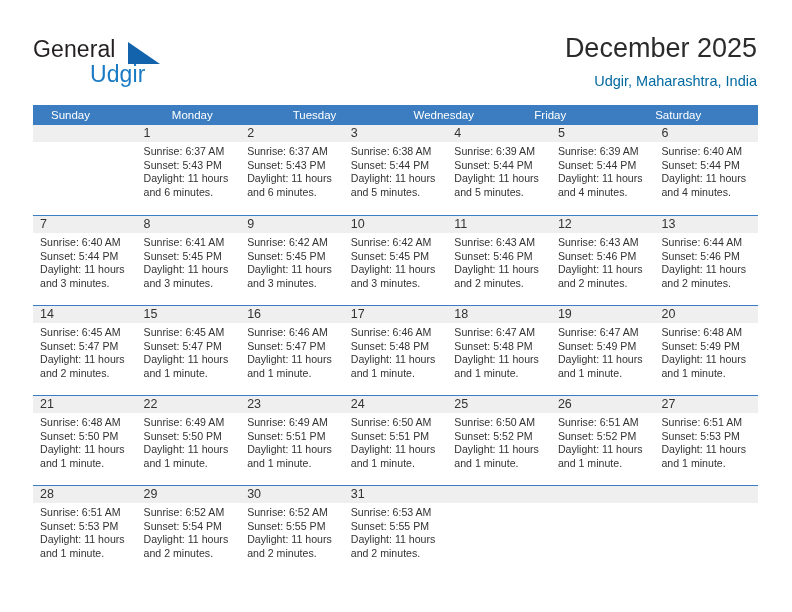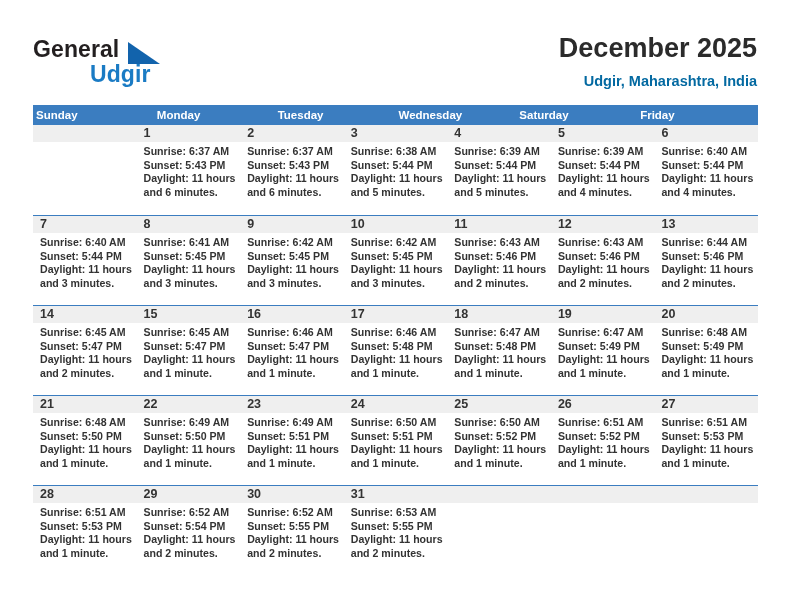--- a/index.html
+++ b/index.html
@@ -12,21 +12,20 @@
     background: #ffffff;
     font-family: "Liberation Sans", sans-serif;
     color: #333333;
     overflow: hidden;
   }
   .page {
     position: relative;
     width: 693px;
     height: 612px;
     box-sizing: border-box;
-    font-weight: bold;
   }
 
   
   .top-bar {
     position: absolute;
     left: 0;
     top: 0;
     width: 792px;
     height: 103px;
   }
@@ -95,21 +94,21 @@
   .weekday-row {
     display: flex;
     background: #3b7dc0;
     height: 20px;
   }
   .weekday {
     flex: 1 1 0;
     color: #ffffff;
     font-size: 11.5px;
     line-height: 20px;
-    padding-left: 3px;
+    padding-left: 18px;
     box-sizing: border-box;
     white-space: nowrap;
     overflow: hidden;
   }
   .week-row {
     display: flex;
     height: 90px;
     border-top: 1px solid #3b7dc0;
     box-sizing: border-box;
   }
@@ -164,22 +163,22 @@
 
   </div>
 
   <div class="calendar">
 
     <div class="weekday-row">
       <div class="weekday">Sunday</div>
       <div class="weekday">Monday</div>
       <div class="weekday">Tuesday</div>
       <div class="weekday">Wednesday</div>
+      <div class="weekday">Friday</div>
       <div class="weekday">Saturday</div>
-      <div class="weekday">Friday</div>
     </div>
 
     <div class="week-row first">
       <div class="day-cell empty">
         <div class="day-number"></div>
         <div class="day-info">
           <div></div>
           <div></div>
           <div></div>
           <div></div>

